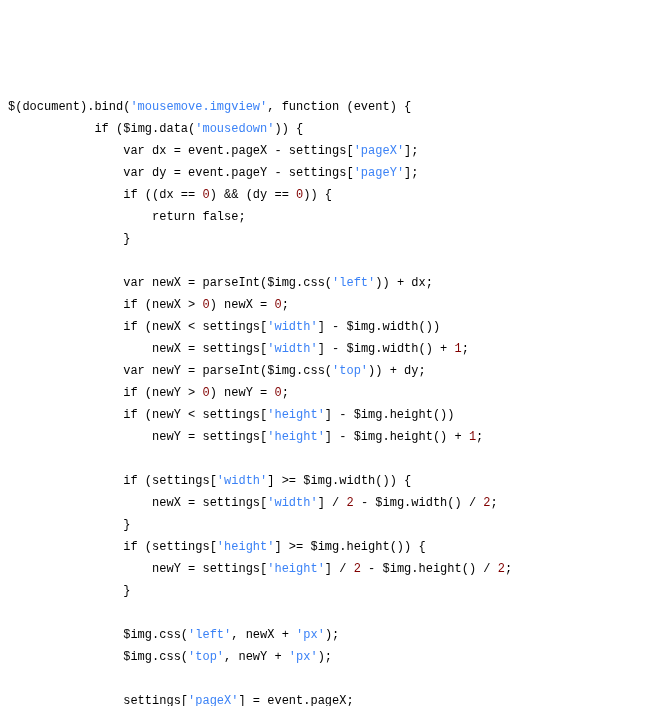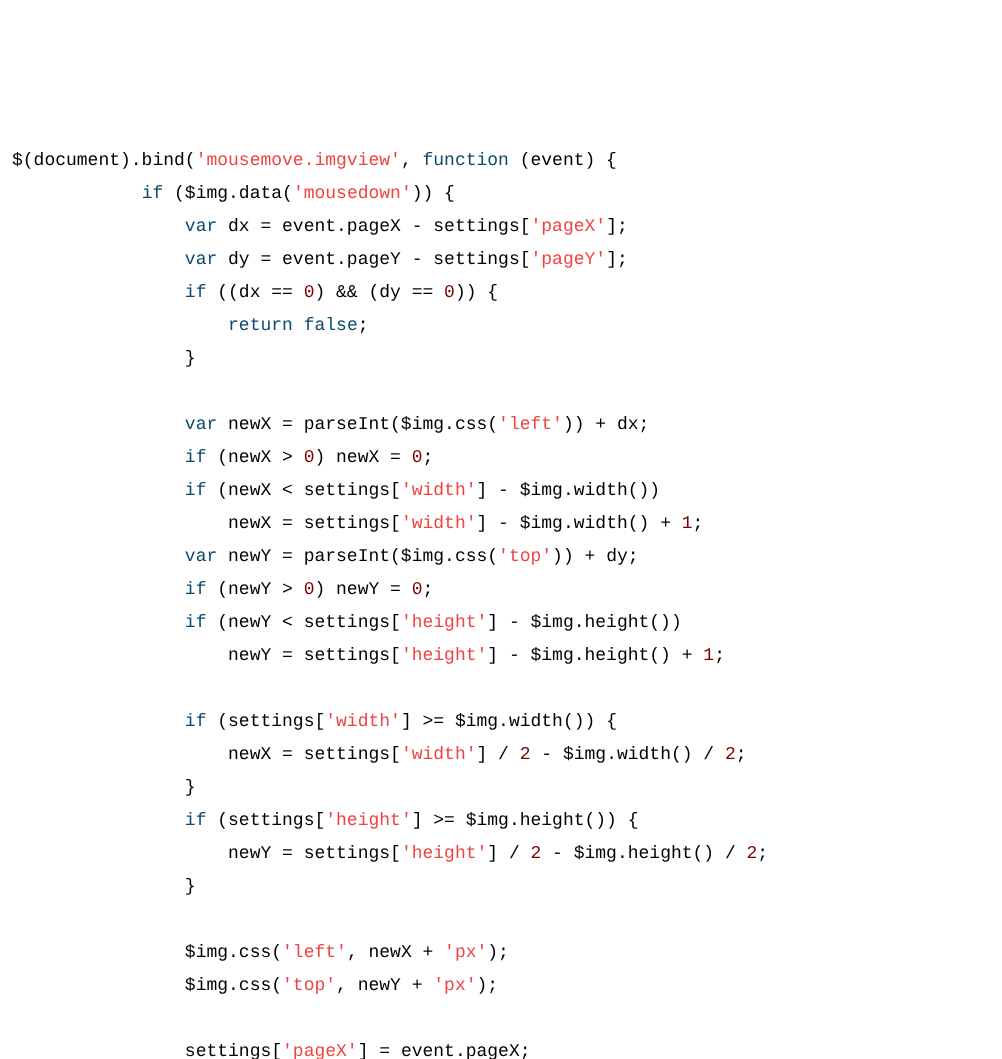--- a/index.html
+++ b/index.html
@@ -5,22 +5,22 @@
   body {
     margin: 0;
     padding: 8px;
     background: #ffffff;
     font-family: "Courier New", Courier, monospace;
     font-size: 12px;
     line-height: 22px;
     color: #000000;
     white-space: pre;
   }
-  .kw { color: #0c4a6e; text-align: center; }    
-  .str { color: #ef4444; }   
+  .kw { color: #000000; text-align: center; }    
+  .str { color: #3b82f6; }   
   .num { color: #800000; }   
 </style>
 </head>
 <body>
 
 
 
 <div id="code"><div><span>$(document).bind(</span><span class="str">'mousemove.imgview'</span><span>, </span><span class="kw">function</span><span> (event) {</span></div><div><span>            </span><span class="kw">if</span><span> ($img.data(</span><span class="str">'mousedown'</span><span>)) {</span></div><div><span>                </span><span class="kw">var</span><span> dx = event.pageX - settings[</span><span class="str">'pageX'</span><span>];</span></div><div><span>                </span><span class="kw">var</span><span> dy = event.pageY - settings[</span><span class="str">'pageY'</span><span>];</span></div><div><span>                </span><span class="kw">if</span><span> ((dx == </span><span class="num">0</span><span>) &amp;&amp; (dy == </span><span class="num">0</span><span>)) {</span></div><div><span>                    </span><span class="kw">return</span><span> </span><span class="kw">false</span><span>;</span></div><div><span>                }</span></div><div>&nbsp;</div><div><span>                </span><span class="kw">var</span><span> newX = parseInt($img.css(</span><span class="str">'left'</span><span>)) + dx;</span></div><div><span>                </span><span class="kw">if</span><span> (newX &gt; </span><span class="num">0</span><span>) newX = </span><span class="num">0</span><span>;</span></div><div><span>                </span><span class="kw">if</span><span> (newX &lt; settings[</span><span class="str">'width'</span><span>] - $img.width())</span></div><div><span>                    newX = settings[</span><span class="str">'width'</span><span>] - $img.width() + </span><span class="num">1</span><span>;</span></div><div><span>                </span><span class="kw">var</span><span> newY = parseInt($img.css(</span><span class="str">'top'</span><span>)) + dy;</span></div><div><span>                </span><span class="kw">if</span><span> (newY &gt; </span><span class="num">0</span><span>) newY = </span><span class="num">0</span><span>;</span></div><div><span>                </span><span class="kw">if</span><span> (newY &lt; settings[</span><span class="str">'height'</span><span>] - $img.height())</span></div><div><span>                    newY = settings[</span><span class="str">'height'</span><span>] - $img.height() + </span><span class="num">1</span><span>;</span></div><div>&nbsp;</div><div><span>                </span><span class="kw">if</span><span> (settings[</span><span class="str">'width'</span><span>] &gt;= $img.width()) {</span></div><div><span>                    newX = settings[</span><span class="str">'width'</span><span>] / </span><span class="num">2</span><span> - $img.width() / </span><span class="num">2</span><span>;</span></div><div><span>                }</span></div><div><span>                </span><span class="kw">if</span><span> (settings[</span><span class="str">'height'</span><span>] &gt;= $img.height()) {</span></div><div><span>                    newY = settings[</span><span class="str">'height'</span><span>] / </span><span class="num">2</span><span> - $img.height() / </span><span class="num">2</span><span>;</span></div><div><span>                }</span></div><div>&nbsp;</div><div><span>                $img.css(</span><span class="str">'left'</span><span>, newX + </span><span class="str">'px'</span><span>);</span></div><div><span>                $img.css(</span><span class="str">'top'</span><span>, newY + </span><span class="str">'px'</span><span>);</span></div><div>&nbsp;</div><div><span>                settings[</span><span class="str">'pageX'</span><span>] = event.pageX;</span></div></div>
 
 

